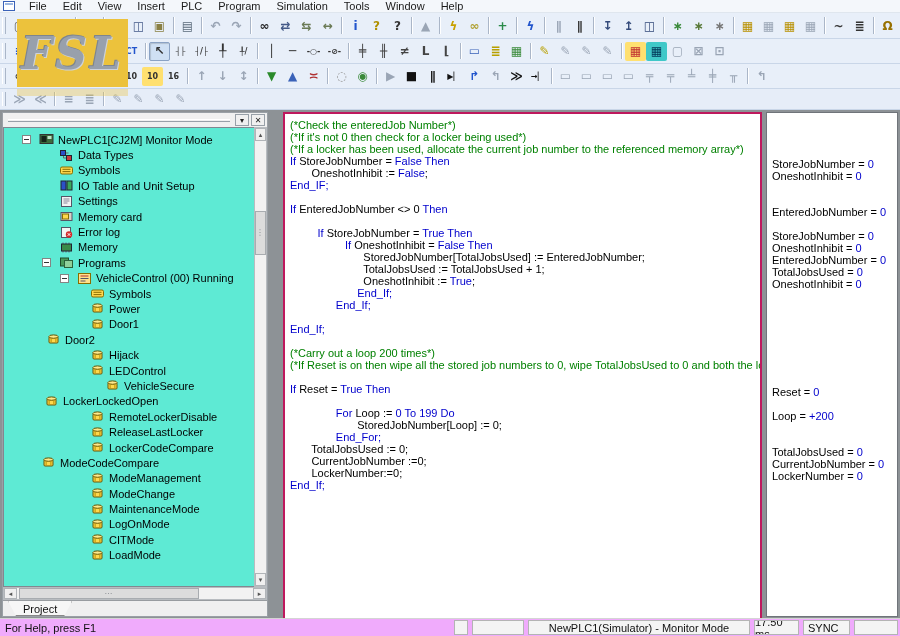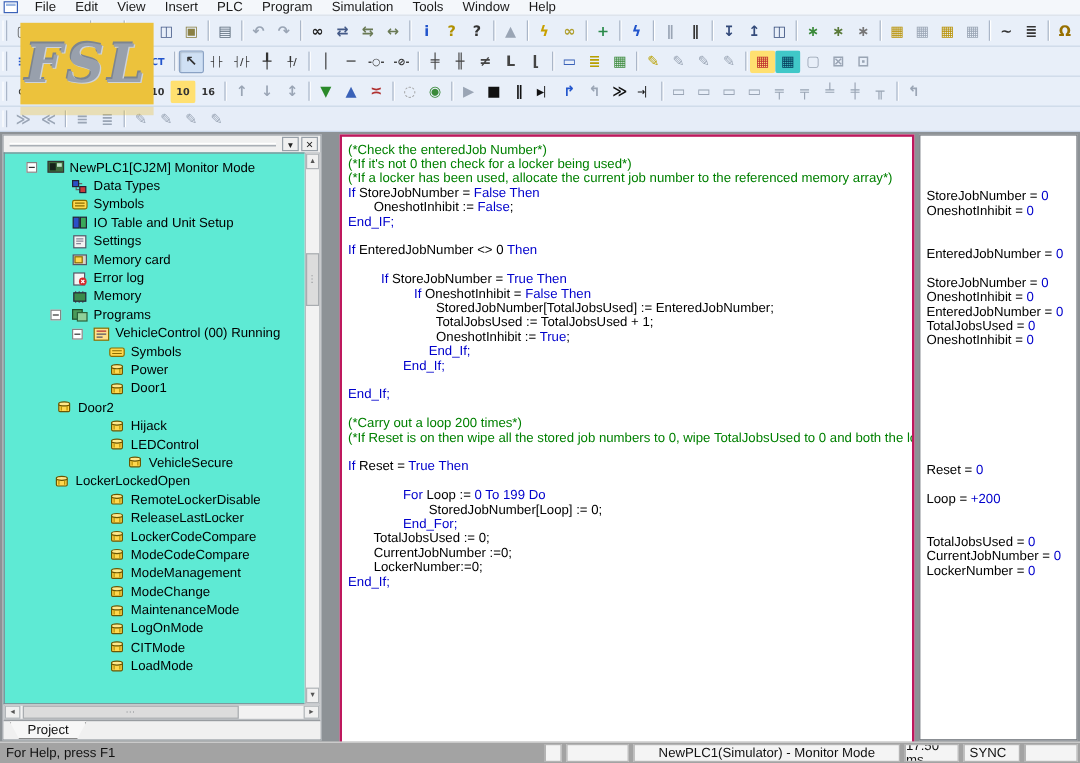--- a/index.html
+++ b/index.html
@@ -89,21 +89,21 @@
   #code-hscroll { margin:0; }
   #code-hscroll .sb-thumb { width:352px; margin-left:2px; height:11px; }
 
   
   #watch-panel { position:absolute; left:766px; top:2px; width:132px; height:505px; background:#fff;
     border:1px solid #6f747a; overflow:hidden; padding:9px 0 0 5px; }
   .w-line { height:12px; white-space:pre; font-size:11px; line-height:12px; color:#000; }
   .w-val { color:#0000cc; }
 
   
-  #statusbar { position:absolute; left:0; top:618px; width:900px; height:18px; background:#a3a3a3;
+  #statusbar { position:absolute; left:0; top:618px; width:900px; height:18px; background:#f0abfc;
     border-top:1px solid #d4d4d4; display:flex; align-items:center; padding:0 2px; color:#111; }
   #status-help { flex:1; padding-left:3px; }
   .st-box { height:15px; border:1px solid #b4b4b4; background:#f4f4f4; margin-left:4px; flex:none;
     display:flex; align-items:center; overflow:hidden; }
   .st-center { justify-content:center; }
   .st-right { justify-content:flex-end; padding-right:4px; }
   .st-left { padding-left:4px; }
 </style>
 </head>
 <body>
@@ -471,21 +471,21 @@
           </div>
           <div class="tree-row" style="padding-left: 86px;">
             <svg viewBox="0 0 14 13" class="t-ico">
               <rect x="2.5" y="3.5" width="9" height="6.5" rx="1" fill="#ffd84d" stroke="#6b5500"></rect>
               <ellipse cx="7" cy="3.6" rx="4.6" ry="1.7" fill="#ffe88a" stroke="#6b5500"></ellipse>
               <line x1="4.6" y1="5.5" x2="4.6" y2="9" stroke="#b89000"></line>
               <line x1="9.4" y1="5.5" x2="9.4" y2="9" stroke="#b89000"></line>
             </svg>
             <span class="t-label">LockerCodeCompare</span>
           </div>
-          <div class="tree-row" style="padding-left: 86px;">
+          <div class="tree-row" style="padding-left: 37px;">
             <svg viewBox="0 0 14 13" class="t-ico">
               <rect x="2.5" y="3.5" width="9" height="6.5" rx="1" fill="#ffd84d" stroke="#6b5500"></rect>
               <ellipse cx="7" cy="3.6" rx="4.6" ry="1.7" fill="#ffe88a" stroke="#6b5500"></ellipse>
               <line x1="4.6" y1="5.5" x2="4.6" y2="9" stroke="#b89000"></line>
               <line x1="9.4" y1="5.5" x2="9.4" y2="9" stroke="#b89000"></line>
             </svg>
             <span class="t-label">ModeCodeCompare</span>
           </div>
           <div class="tree-row" style="padding-left: 86px;">
             <svg viewBox="0 0 14 13" class="t-ico">

